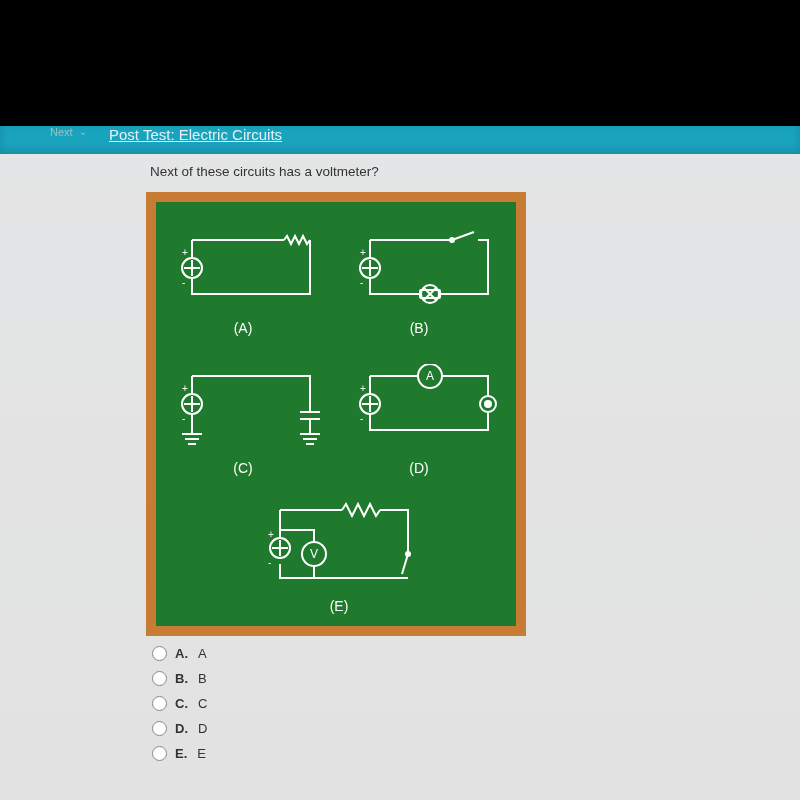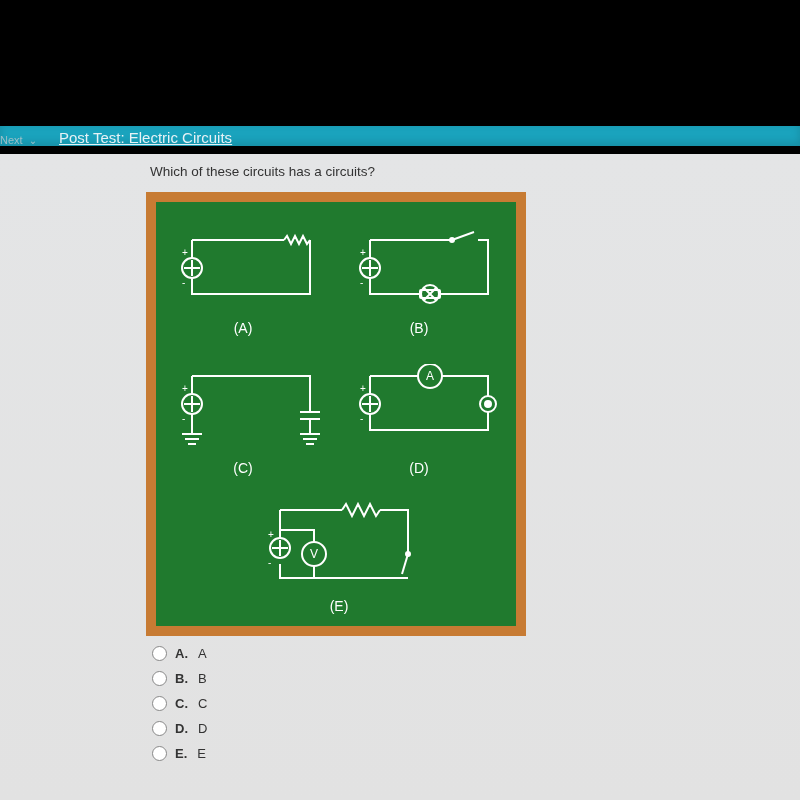--- a/index.html
+++ b/index.html
@@ -19,26 +19,27 @@
   .black-top {
     position: absolute;
     top: 0; left: 0; right: 0;
     height: 126px;
     background: #000;
   }
   .nav-bar {
     position: absolute;
     top: 126px;
     left: 0; right: 0;
-    height: 20px;
+    height: 28px;
     background: #1aa3bd;
     display: flex;
-    align-items: flex-end;
+    align-items: flex-start;
     color: #fff;
     font-size: 14px;
+    padding-left: 50px;
     box-shadow: inset 0 -3px 8px rgba(0,0,0,0.15);
   }
   .next-btn {
     color: #9cc0c8;
     font-size: 11px;
     margin-right: 6px;
   }
   .next-icon {
     color: #9cc0c8;
     font-size: 10px;
@@ -121,21 +122,21 @@
   <div class="black-top"></div>
 
   <div class="nav-bar">
     <span class="next-btn">Next</span>
     <span class="next-icon">⌄</span>
     <span class="nav-title">Post Test: Electric Circuits</span>
   </div>
 
   <div class="content-area">
 
-    <div class="question-text">Which of these circuits has a circuits?</div>
+    <div class="question-text">Next of these circuits has a voltmeter?</div>
 
     <div class="diagram-frame">
       <div class="diagram-panel">
 
         <div class="circuit" style="left:18px; top:26px;">
           <svg width="150" height="86">
             <g stroke="#fff" stroke-width="2" fill="none">
 
               <path d="M18 12 L110 12"></path>
 

